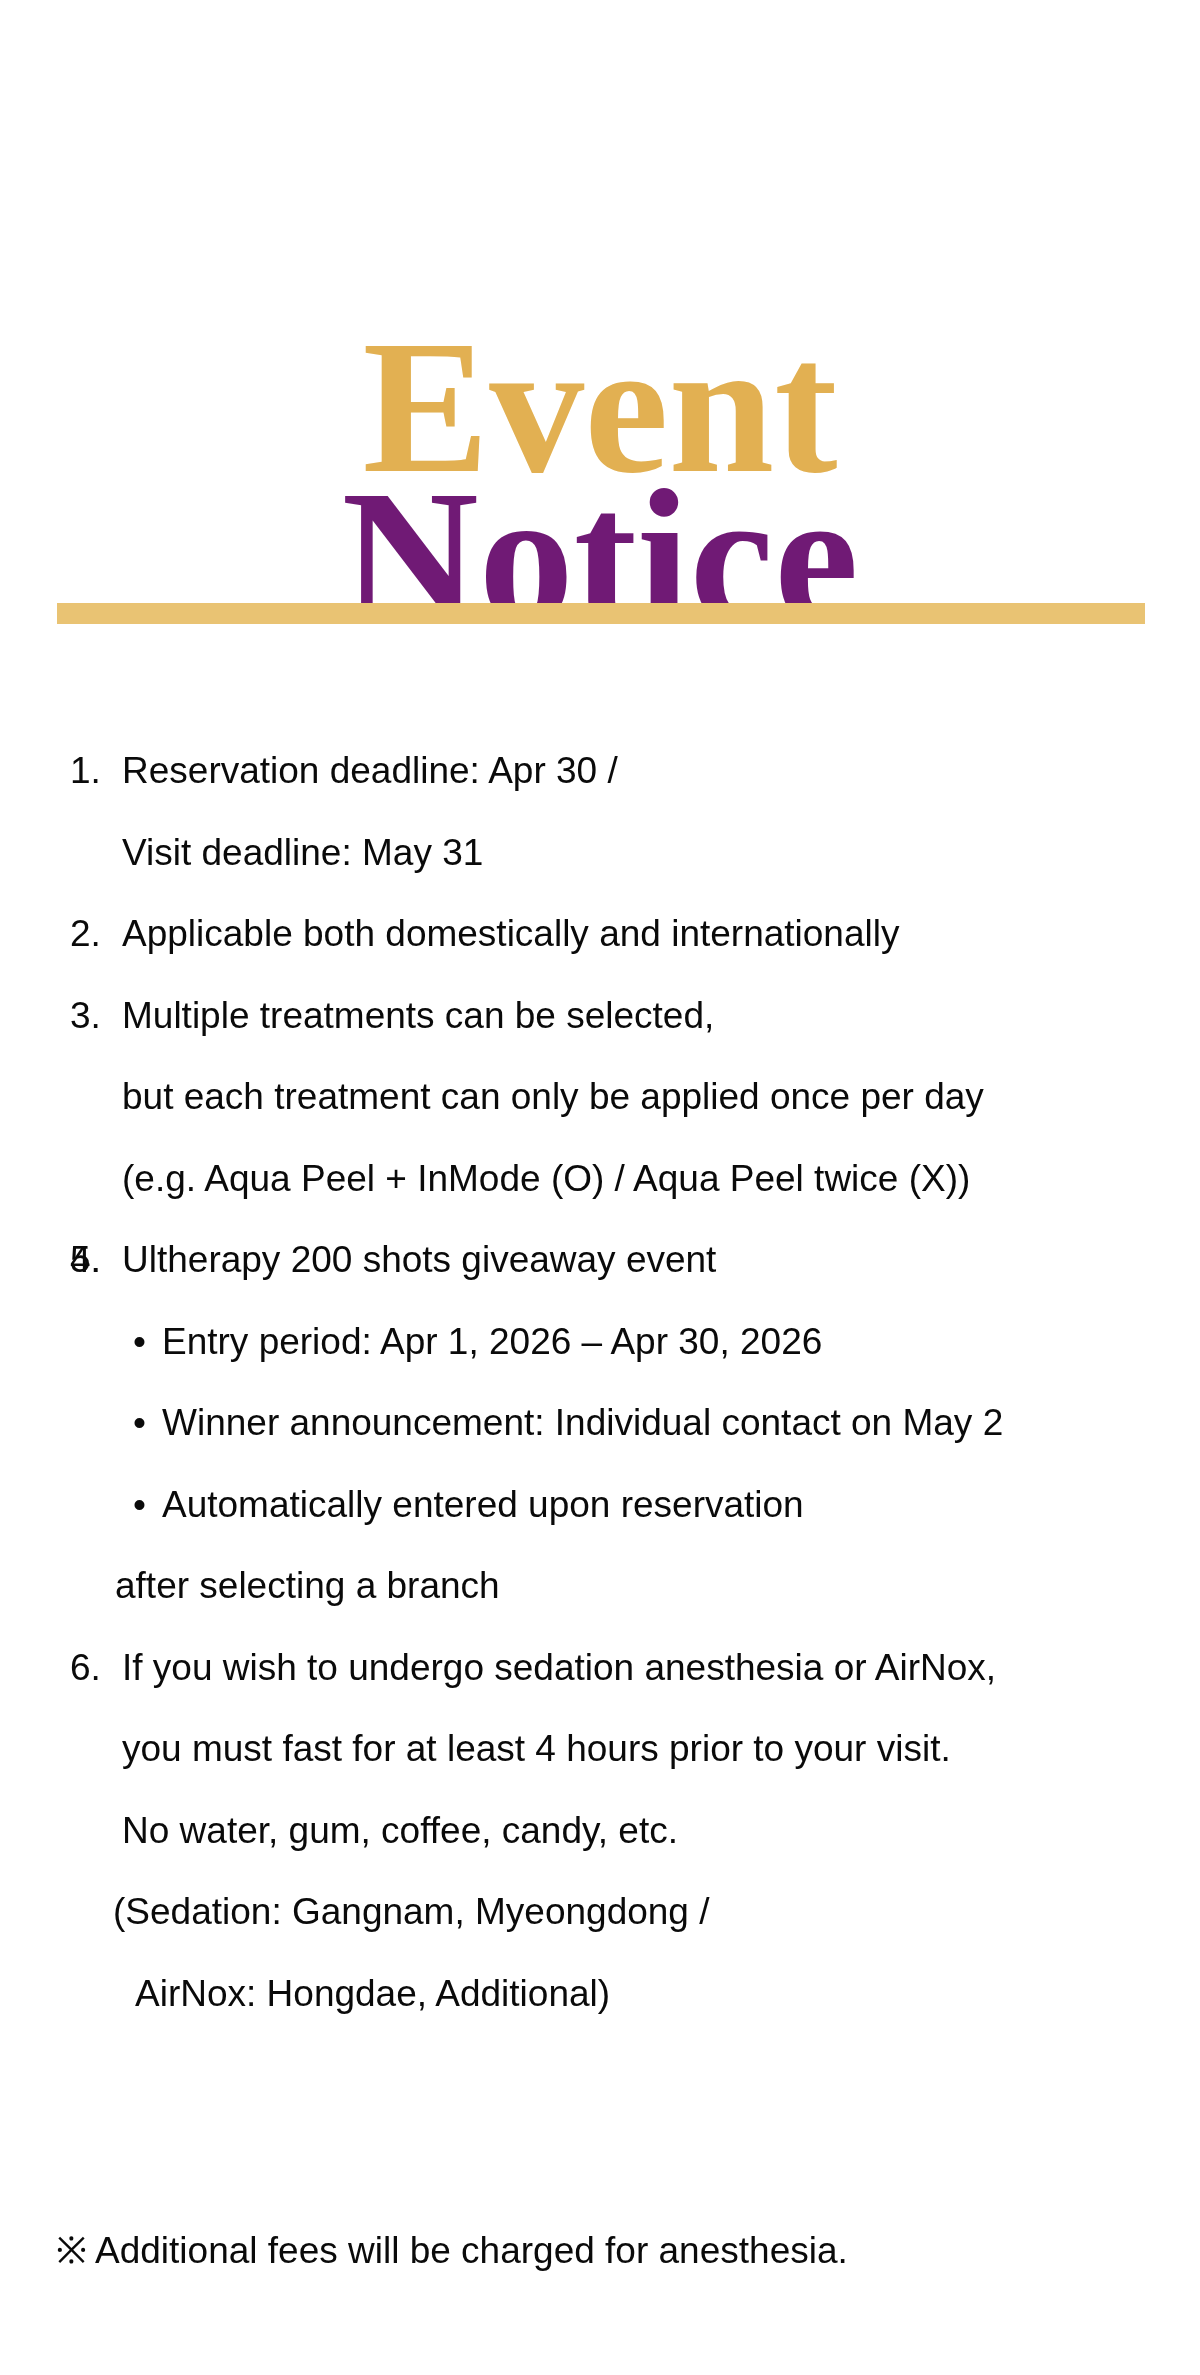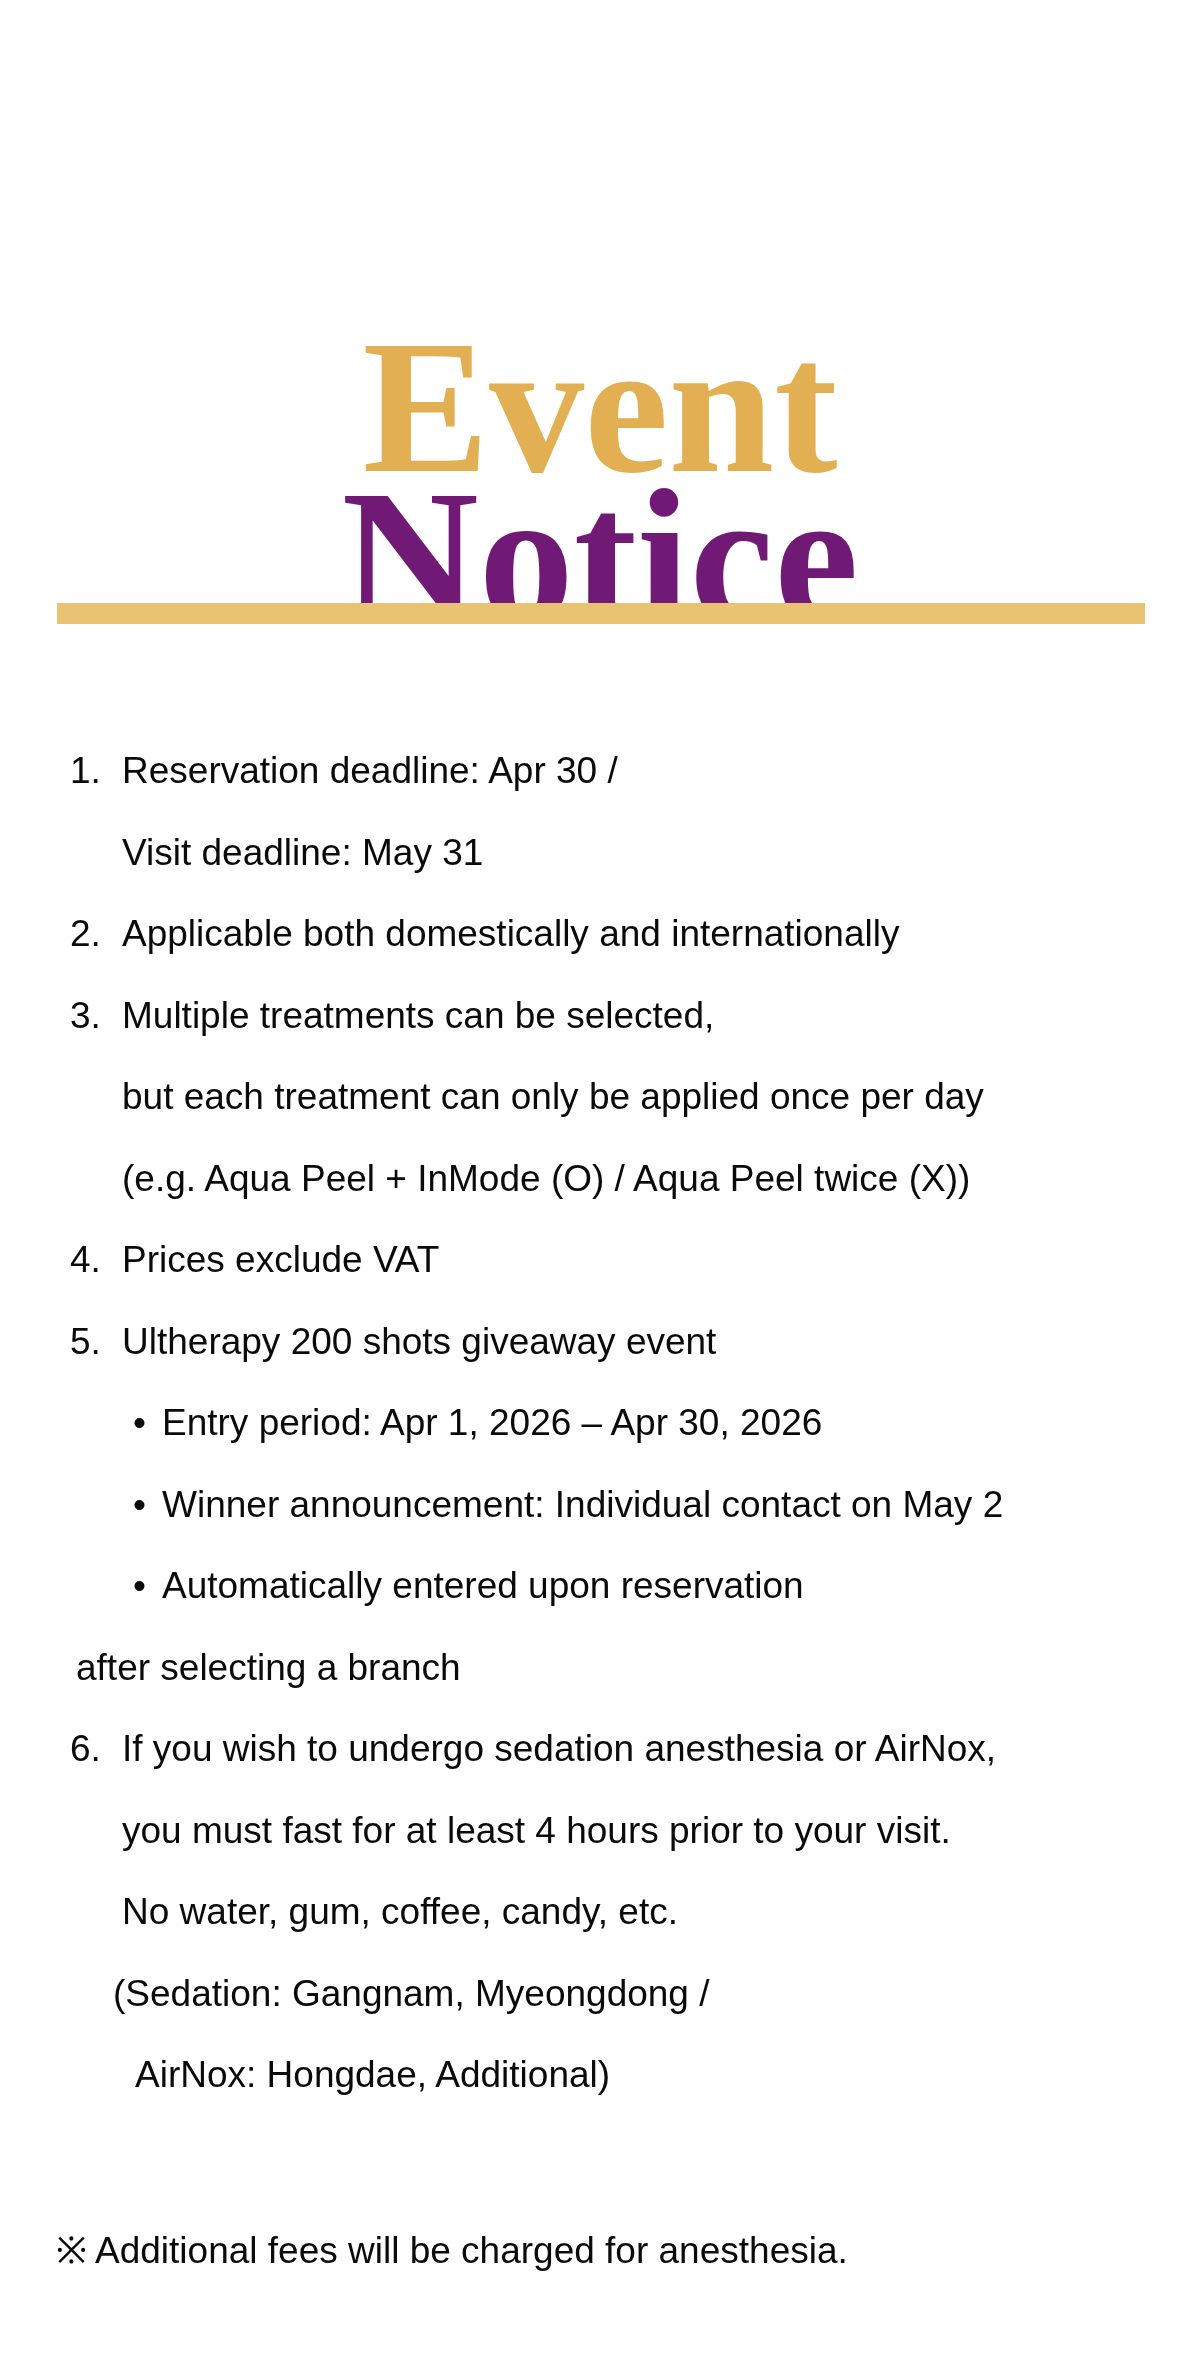--- a/index.html
+++ b/index.html
@@ -48,21 +48,21 @@
   }
   .line {
     position: relative;
     line-height: 81.5px;
     padding-left: 122px;
     white-space: nowrap;
   }
   .line .marker { position: absolute; left: 70px; top: 0; }
   .line.bullet { padding-left: 162px; }
   .line.bullet .marker { left: 133px; }
-  .line.cont-bullet { padding-left: 76px; }
+  .line.cont-bullet { padding-left: 115px; }
   .line.cont-paren { padding-left: 113px; }
   .line.cont-airnox { padding-left: 135px; }
 
   
   .footer {
     position: absolute;
     top: 2166px;
     left: 0;
     width: 1200px;
     font-size: 37px;
@@ -84,21 +84,21 @@
 
   <div class="divider" style="background-color: rgb(233, 195, 115);"></div>
 
   <div class="notice-list" style="color: rgb(10, 10, 10);">
       <div class="line item"><span class="marker">1.</span><span>Reservation deadline: Apr 30 /</span></div>
       <div class="line cont"><span>Visit deadline: May 31</span></div>
       <div class="line item"><span class="marker">2.</span><span>Applicable both domestically and internationally</span></div>
       <div class="line item"><span class="marker">3.</span><span>Multiple treatments can be selected,</span></div>
       <div class="line cont"><span>but each treatment can only be applied once per day</span></div>
       <div class="line cont"><span>(e.g. Aqua Peel + InMode (O) / Aqua Peel twice (X))</span></div>
-      <div class="line item"><span class="marker">4.</span><span>Prices exclude VAT</span></div>
+      <div class="line item"><span class="marker">4.</span></div>
       <div class="line item"><span class="marker">5.</span><span>Ultherapy 200 shots giveaway event</span></div>
       <div class="line bullet"><span class="marker">•</span><span>Entry period: Apr 1, 2026 – Apr 30, 2026</span></div>
       <div class="line bullet"><span class="marker">•</span><span>Winner announcement: Individual contact on May 2</span></div>
       <div class="line bullet"><span class="marker">•</span><span>Automatically entered upon reservation</span></div>
       <div class="line cont-bullet"><span>after selecting a branch</span></div>
       <div class="line item"><span class="marker">6.</span><span>If you wish to undergo sedation anesthesia or AirNox,</span></div>
       <div class="line cont"><span>you must fast for at least 4 hours prior to your visit.</span></div>
       <div class="line cont"><span>No water, gum, coffee, candy, etc.</span></div>
       <div class="line cont-paren"><span>(Sedation: Gangnam, Myeongdong /</span></div>
       <div class="line cont-airnox"><span>AirNox: Hongdae, Additional)</span></div>

